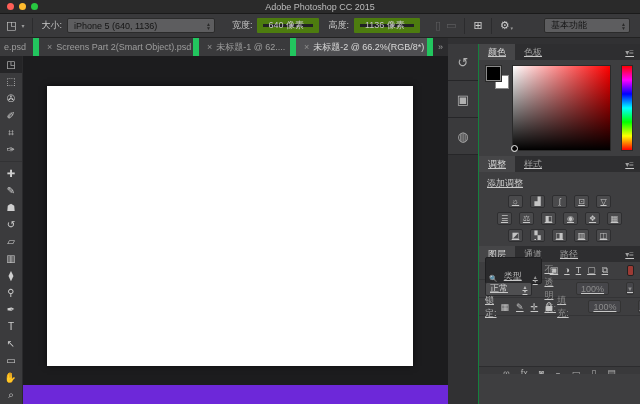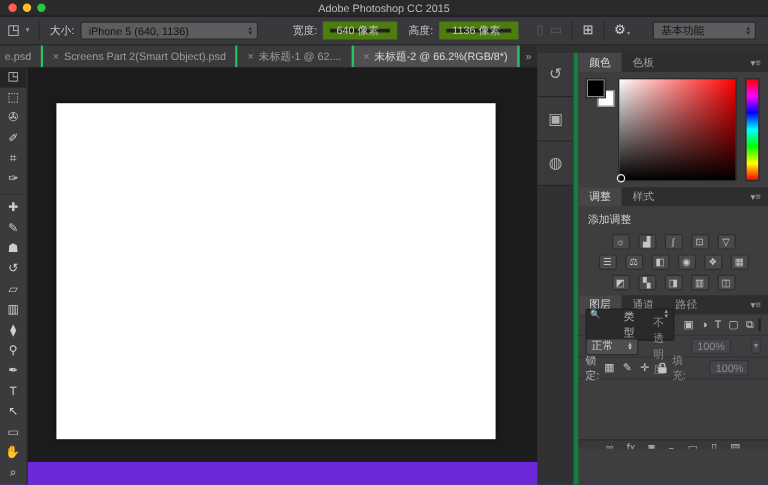--- a/index.html
+++ b/index.html
@@ -23,21 +23,21 @@
   .opt-icon { color:#cfcfcf; font-size:11px; line-height:11px; }
   .opt-icon.disabled { color:#5c5c5e; }
   .gear-wrap { display:flex; align-items:flex-end; gap:1px; }
   .gear-caret { font-size:5px; color:#9a9a9a; }
   .spacer { flex:1; }
 
   
   .main { position:absolute; left:0; top:38px; right:0; bottom:0; }
   .left-region { position:absolute; left:0; top:0; width:448px; bottom:0; }
   .tabbar { position:absolute; left:0; top:0; right:0; height:18px; background:#2c2c2e; display:flex; align-items:stretch; }
-  .tab { display:flex; align-items:center; gap:4px; padding:0 8px; background:#3a3a3c; border-right:2px solid #22c55e; color:#9d9d9d; white-space:nowrap; overflow:hidden; }
+  .tab { display:flex; align-items:center; gap:4px; padding:0 8px; background:#3a3a3c; border-right:6px solid #22c55e; color:#9d9d9d; white-space:nowrap; overflow:hidden; }
   .tab.first { padding-left:4px; max-width:44px; }
   .tab.active { background:#4f4f52; color:#d9d9d9; }
   .tab-close { color:#8f8f8f; font-size:9px; }
   .tab-overflow { margin-left:auto; display:flex; align-items:center; padding:0 5px; color:#9d9d9d; }
 
   
   .toolbar { position:absolute; left:0; top:18px; width:23px; bottom:0; background:#3b3b3d; border-right:1px solid #2a2a2c; display:flex; flex-direction:column; align-items:stretch; overflow:hidden; }
   .tool { height:17px; min-height:17px; display:flex; align-items:center; justify-content:center; color:#cfcfcf; font-size:10px; line-height:10px; }
   .tool.selected { background:#252527; }
   .tool-gap { height:4px; min-height:4px; border-bottom:1px solid #323234; margin-bottom:3px; }
@@ -48,21 +48,21 @@
 
   
   .statusbar { position:absolute; left:23px; right:0; bottom:0; height:19px; background:#39393b; border-top:1px solid #2a2a2c; display:flex; align-items:center; gap:8px; padding:0 7px; color:#c3c3c3; }
   .share-box { display:flex; align-items:center; justify-content:center; width:11px; height:11px; border:1px solid #9a9a9a; border-radius:2px; color:#b5b5b5; font-size:7px; }
   .status-arrow { color:#0e0e0e; font-size:8px; margin-left:22px; }
 
   
   .dock { position:absolute; left:448px; top:0; right:0; bottom:0; background:#313133; }
   .dock-strip { position:absolute; left:0; top:6px; width:30px; bottom:0; background:#313133; }
   .strip-btn { height:37px; border-bottom:1px solid #262628; background:#3a3a3c; display:flex; align-items:center; justify-content:center; color:#b0b0b0; font-size:13px; }
-  .panels { position:absolute; left:30px; right:0; top:6px; bottom:0; background:#3e3e40; border-left:4px solid #15803d; }
+  .panels { position:absolute; left:30px; right:0; top:6px; bottom:0; background:#3e3e40; border-left:1px solid #15803d;text-decoration:underline; }
 
   .phead { height:16px; background:#2e2e30; display:flex; align-items:stretch; }
   .ptab { display:flex; align-items:center; padding:0 9px; color:#9f9f9f; }
   .ptab.active { background:#464648; color:#d8d8d8; }
   .pmenu { margin-left:auto; display:flex; align-items:center; padding:0 6px; color:#9f9f9f; font-size:8px; }
 
   
   .color-body { position:relative; height:96px; background:#3e3e40; }
   .fgbg { position:absolute; left:7px; top:6px; width:24px; height:24px; }
   .bg-swatch { position:absolute; left:9px; top:9px; width:14px; height:14px; background:#fff; border:1px solid #8a8a8a; }
@@ -72,21 +72,21 @@
   .hue-strip { position:absolute; right:7px; top:5px; width:12px; height:86px; border:1px solid #2a2a2a; background:linear-gradient(to bottom,#f00,#f0f,#00f,#0ff,#0f0,#ff0,#f00); }
 
   
   .adj-body { background:#3e3e40; padding:3px 0 2px; }
   .adj-add { color:#cfcfcf; padding:2px 8px 3px; }
   .adj-row { display:flex; justify-content:center; gap:7px; padding:2px 0; }
   .adj-tile { width:15px; height:13px; background:#4a4a4c; border:1px solid #2e2e30; border-radius:2px; color:#c4c4c4; font-size:8px; line-height:11px; text-align:center; overflow:hidden; }
 
   
   .lay-row { display:flex; align-items:center; gap:4px; padding:0 6px; height:18px; border-bottom:1px solid #343436; color:#b9b9b9; }
-  .search-dd { display:flex; align-items:flex-start; gap:19px; background:#2a2a2c; border:1px solid #1f1f21; height:27px; padding:0 3px; color:#b9b9b9; border-radius:2px; }
+  .search-dd { display:flex; align-items:flex-end; gap:6px; background:#2a2a2c; border:1px solid #1f1f21; height:27px; padding:0 3px; color:#b9b9b9; border-radius:2px; }
   .filter-icons { display:flex; gap:6px; margin-left:4px; color:#c0c0c0; font-size:9px; }
   .filter-toggle { margin-left:auto; width:7px; height:11px; background:#9c3a34; border:1px solid #222; border-radius:2px; }
   .dd { display:flex; align-items:center; background:#4f4f51; border:1px solid #2b2b2d; height:14px; padding:0 4px; color:#d0d0d0; border-radius:2px; }
   .dd .stepper { color:#bdbdbd; }
   .val-dis { display:flex; align-items:center; gap:17px; color:#8b8b8b; }
   .val-box { background:#46464a; border:1px solid #333; height:13px; display:flex; align-items:center; padding:0 4px; color:#8b8b8b; border-radius:2px; }
   .dis-caret { width:11px; height:13px; background:#46464a; border:1px solid #333; color:#8b8b8b; display:flex; align-items:center; justify-content:center; font-size:6px; border-radius:2px; }
   .lock-icons { display:flex; gap:7px; color:#c6c6c6; font-size:9px; align-items:center; }
   .layer-item { display:flex; align-items:stretch; height:26px; border-bottom:1px solid #333335; }
   .eye-cell { width:22px; display:flex; align-items:center; justify-content:center; background:#3e3e40; border-right:1px solid #333335; }
@@ -121,21 +121,21 @@
     <span style="font-size:6px;color:#9a9a9a">▾</span>
     <span class="vsep"></span>
     <span class="opt-label">大小:</span>
     <span class="opt-dropdown" style="width:148px">
       <span>iPhone 5 (640, 1136)</span>
       <span class="stepper spacer" style="flex:none;margin-left:auto">
           <span>▲</span>
           <span>▼</span>
         </span>
     </span>
-    <span class="opt-label" style="margin-left:24px">宽度:</span>
+    <span class="opt-label" style="margin-left:12px">宽度:</span>
     <span class="opt-input" style="width:62px">640 像素</span>
     <span class="opt-label" style="margin-left:4px">高度:</span>
     <span class="opt-input" style="width:66px">1136 像素</span>
     <span class="opt-icon disabled" style="margin-left:10px">▯</span>
     <span class="opt-icon disabled">▭</span>
     <span class="vsep"></span>
     <span class="opt-icon">⊞</span>
     <span class="vsep"></span>
     <span class="gear-wrap">
       <span class="opt-icon">⚙</span>

